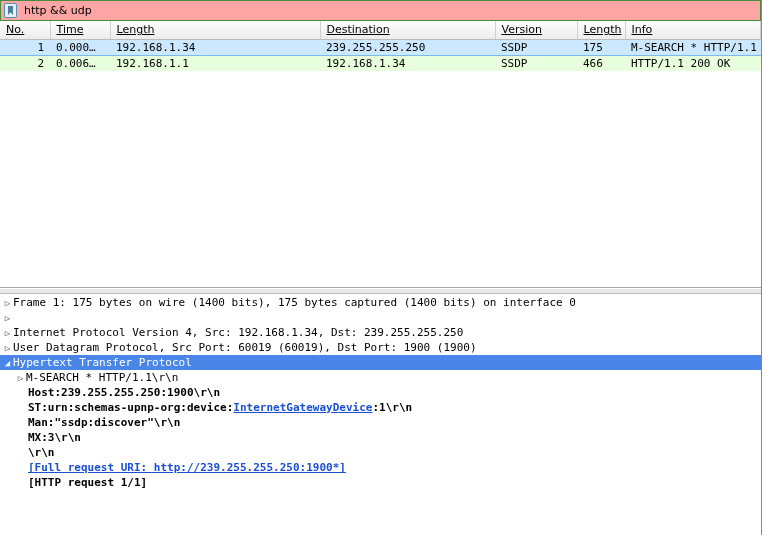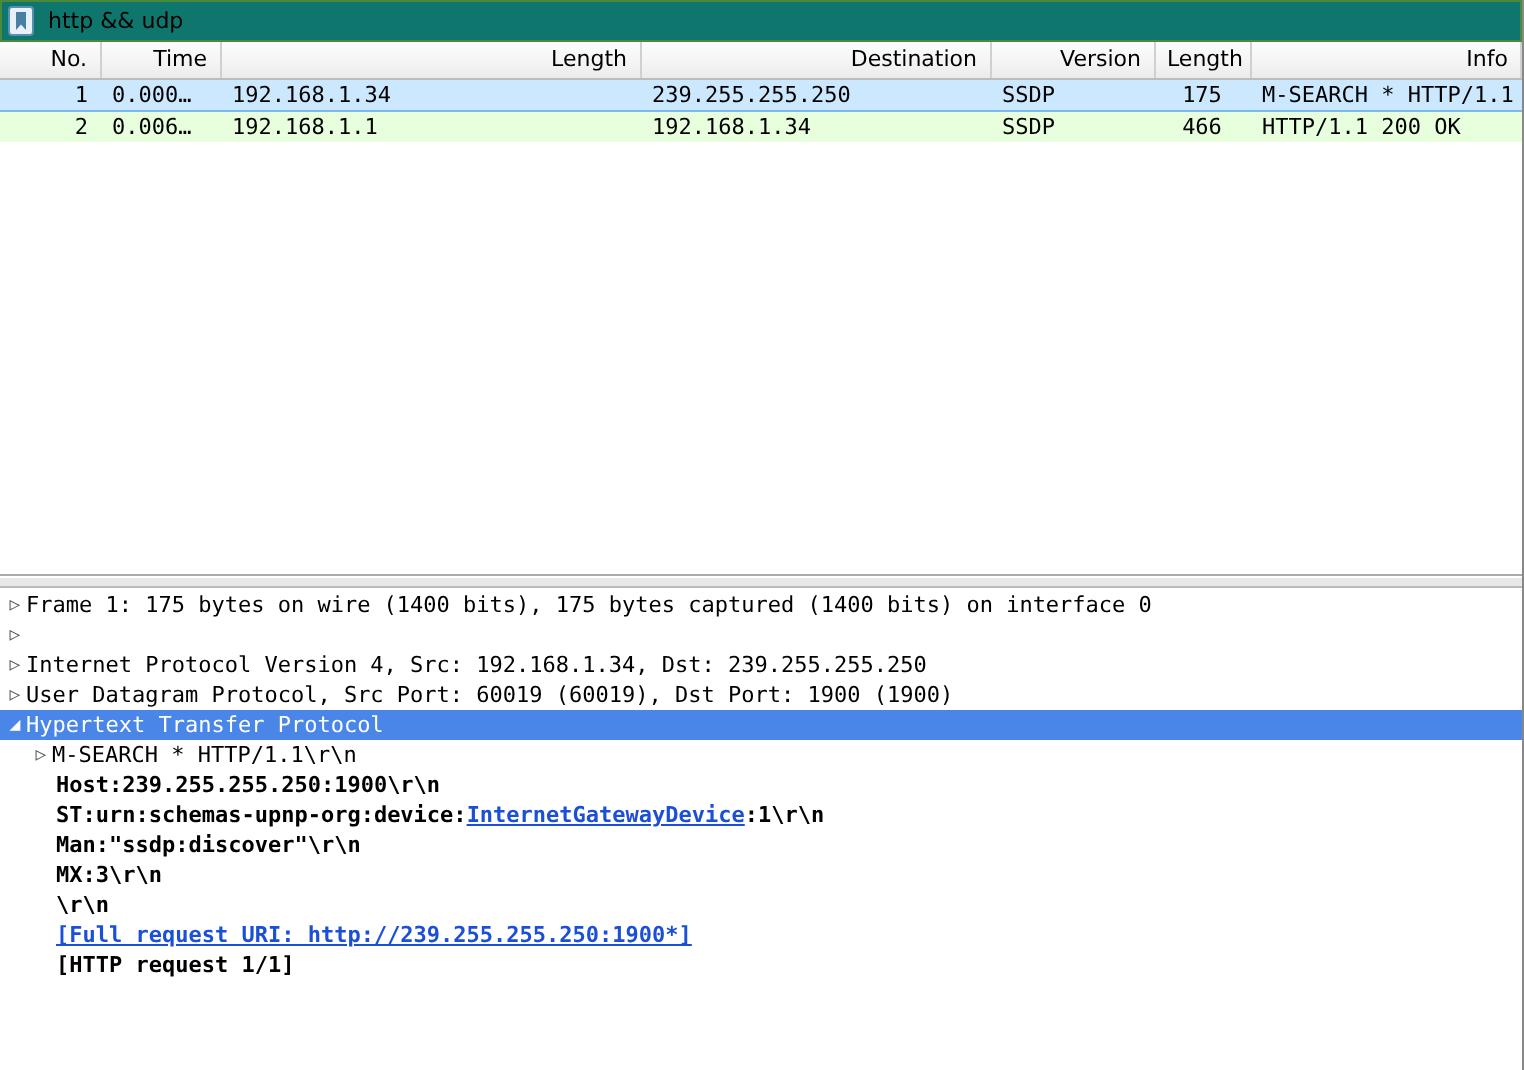--- a/index.html
+++ b/index.html
@@ -9,21 +9,21 @@
     background: #fff;
     width: 762px;
     height: 535px;
     overflow: hidden;
     border: 1px solid #888;
     border-top: none;
     border-left: none;
     border-bottom: none;
   }
   .filter-bar {
-    background: #0f766e;
+    background: #fca5a5;
     border: 1px solid #4a8a3a;
     height: 21px;
     display: flex;
     align-items: center;
     padding: 0 3px;
   }
   .bookmark-icon {
     width: 13px;
     height: 15px;
     border: 1px solid #5a8fb5;
@@ -55,44 +55,45 @@
     height: 267px;
     overflow: auto;
     border-bottom: 1px solid #aaa;
   }
   table.plist {
     width: 100%;
     border-collapse: collapse;
     table-layout: fixed;
   }
   .plist thead th {
-    text-align: right;
+    text-align: left;
     font-weight: normal;
     background: linear-gradient(#fdfdfd, #ececec);
     border-right: 1px solid #d0d0d0;
     border-bottom: 1px solid #bcbcbc;
     padding: 2px 6px;
     height: 18px;
     white-space: nowrap;
     overflow: hidden;
+    text-decoration: underline;
   }
   .plist td {
     padding: 1px 6px;
     white-space: nowrap;
     overflow: hidden;
     font-family: "DejaVu Sans Mono", "Liberation Mono", Consolas, monospace;
     font-size: 11px;
     height: 15px;
   }
   .col-no { width: 50px; text-align: right; }
   .col-time { width: 60px; }
   .col-src { width: 210px; }
   .col-dst { width: 175px; }
   .col-proto { width: 82px; }
-  .col-len { width: 48px; text-align: center; }
+  .col-len { width: 48px; text-align: left; }
   .col-info {}
   tr.row-sel td { background: #cce8ff; border-top: 1px solid #7abaf0; border-bottom: 1px solid #7abaf0;}
   tr.row-resp td { background: #e8ffde; }
   .splitter {
     height: 6px;
     background: #e8e8e8;
     border-top: 1px solid #fff;
     border-bottom: 1px solid #bbb;
     cursor: row-resize;
   }

